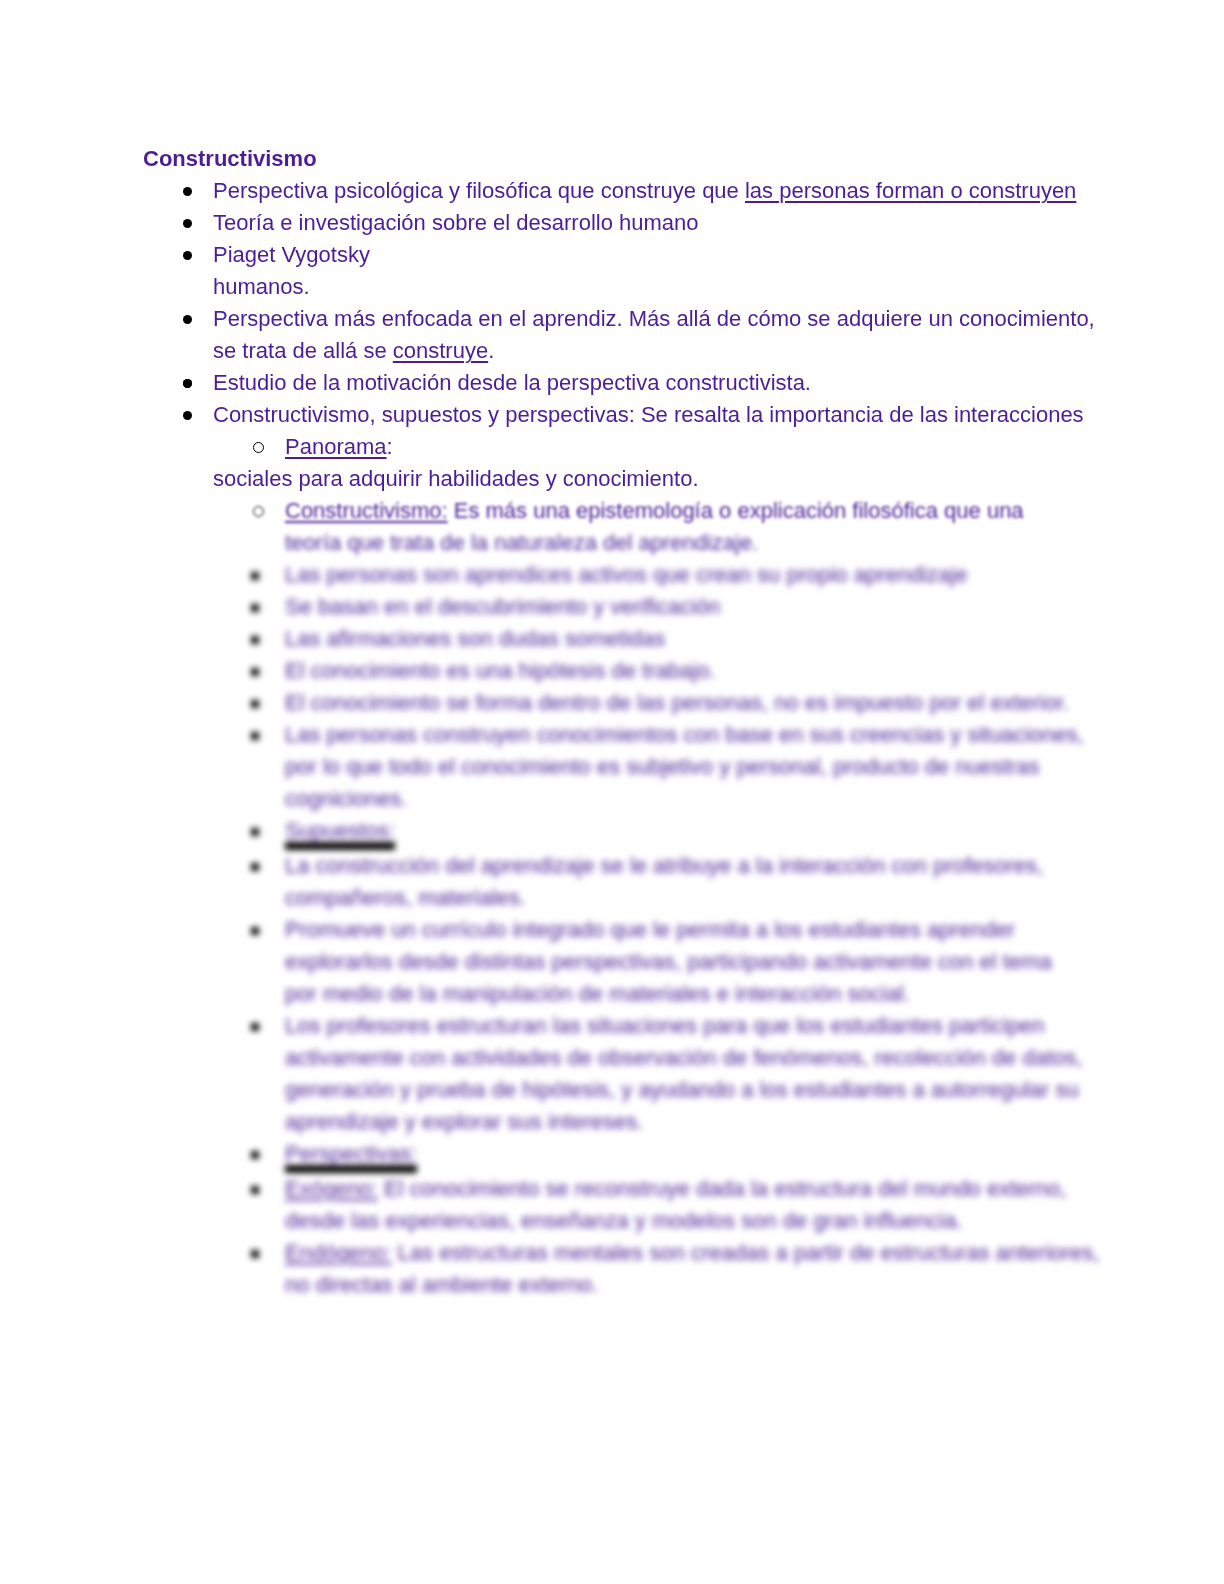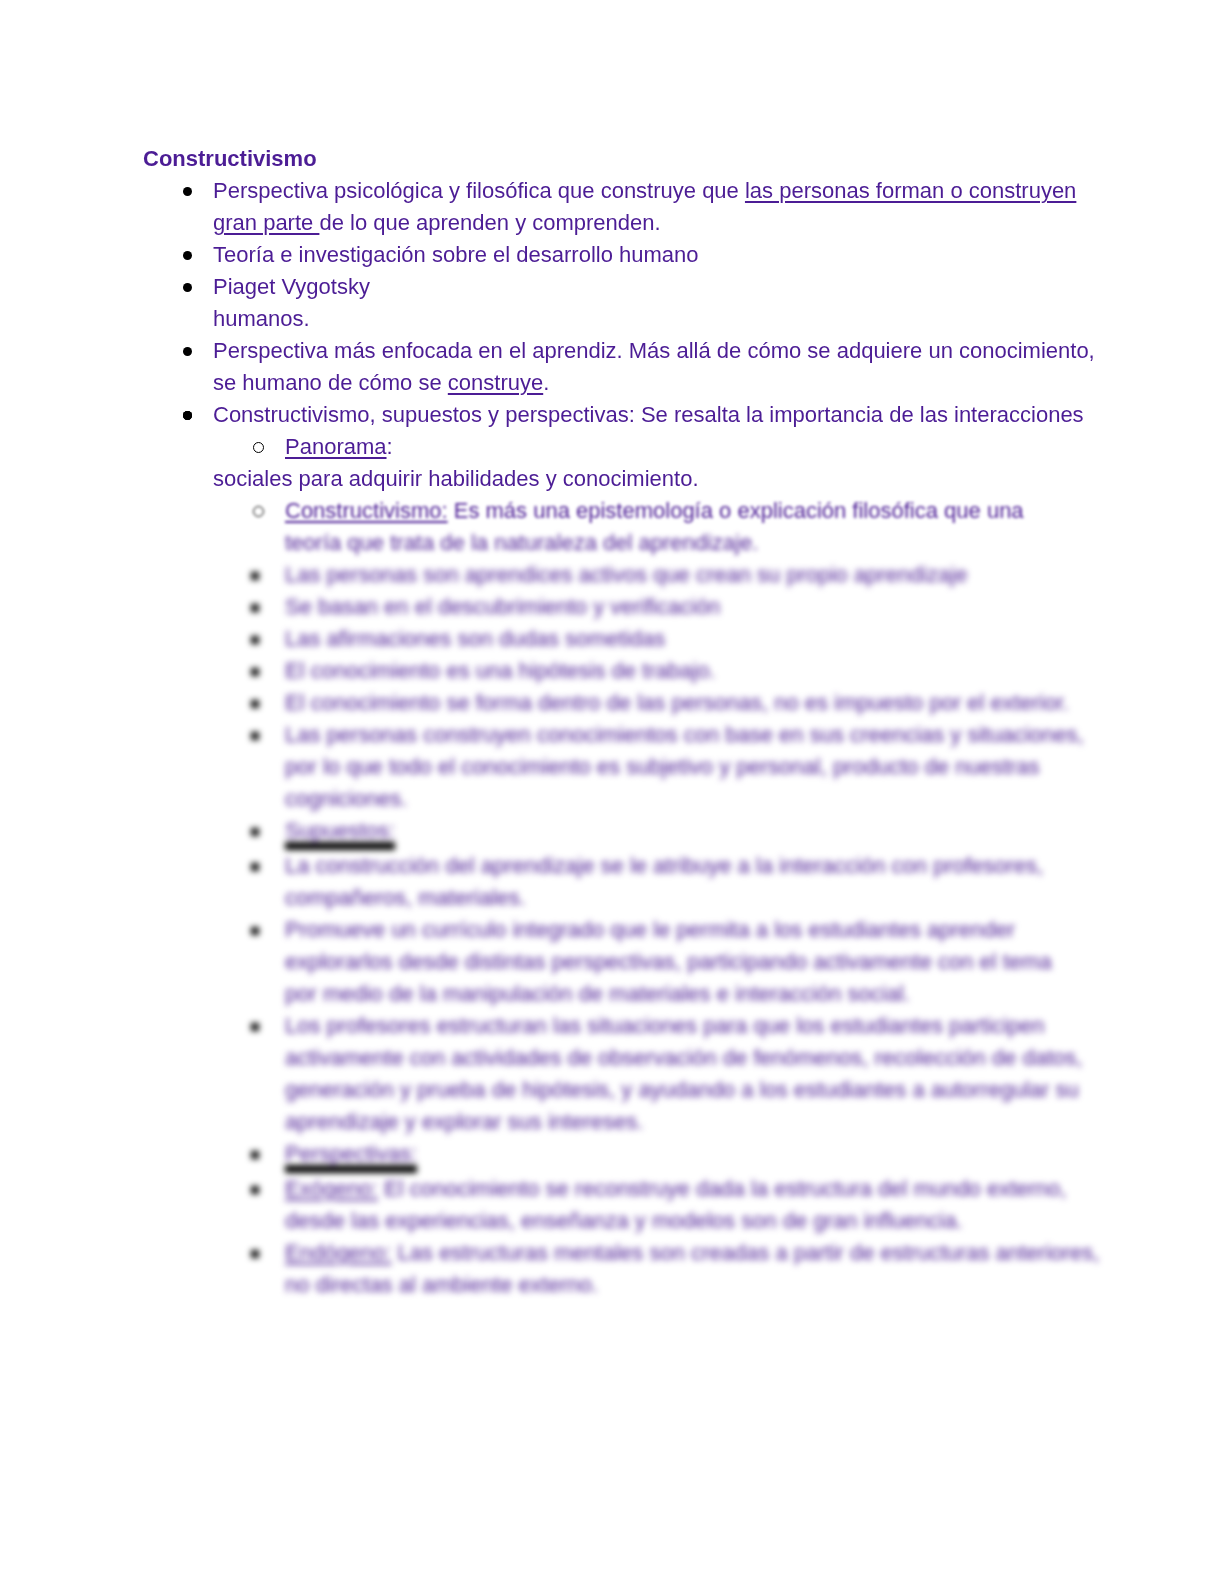--- a/index.html
+++ b/index.html
@@ -57,28 +57,27 @@
   .blur2 { filter: blur(2.4px); }
   .blur3 { filter: blur(3px); }
 </style>
 </head>
 <body>
 
 <div class="page">
   <div class="doc-title">Constructivismo</div>
   <div id="doc-lines">
       <div class="line lvl1"><span class="marker disc"></span><span class="">Perspectiva psicológica y filosófica que construye que </span><span class="u">las personas forman o construyen</span></div>
-      <div class="line lvl1"><span class="u">gran parte </span><span class="">de lo que aprenden y comprenden.</span></div>
       <div class="line lvl1"><span class="marker disc"></span><span class="">Teoría e investigación sobre el desarrollo humano</span></div>
       <div class="line lvl1"><span class="marker disc"></span><span class="">Piaget Vygotsky</span></div>
       <div class="line lvl1"><span class="">humanos.</span></div>
       <div class="line lvl1"><span class="marker disc"></span><span class="">Perspectiva más enfocada en el aprendiz. Más allá de cómo se adquiere un conocimiento,</span></div>
-      <div class="line lvl1"><span class="">se humano de cómo se </span><span class="u">construye</span><span class="">.</span></div>
+      <div class="line lvl1"><span class="">se trata de allá se </span><span class="u">construye</span><span class="">.</span></div>
       <div class="line lvl1"><span class="marker disc"></span></div>
-      <div class="line lvl1"><span class="marker disc"></span></div>
+      <div class="line lvl1"><span class="marker disc"></span><span class="">Estudio de la motivación desde la perspectiva constructivista.</span></div>
       <div class="line lvl1"><span class="marker disc"></span><span class="">Constructivismo, supuestos y perspectivas: Se resalta la importancia de las interacciones</span></div>
       <div class="line lvl2"><span class="marker circle"></span><span class="u">Panorama</span><span class="">:</span></div>
       <div class="line lvl1"><span class="">sociales para adquirir habilidades y conocimiento.</span></div>
       <div class="line lvl2 blur1"><span class="marker circle"></span><span class="u">Constructivismo:</span><span class=""> Es más una epistemología o explicación filosófica que una</span></div>
       <div class="line lvl2 blur2"><span class="">teoría que trata de la naturaleza del aprendizaje.</span></div>
       <div class="line lvl2 blur3"><span class="marker square"></span><span class="">Las personas son aprendices activos que crean su propio aprendizaje</span></div>
       <div class="line lvl2 blur3"><span class="marker square"></span><span class="">Se basan en el descubrimiento y verificación</span></div>
       <div class="line lvl2 blur3"><span class="marker square"></span><span class="">Las afirmaciones son dudas sometidas</span></div>
       <div class="line lvl2 blur3"><span class="marker square"></span><span class="">El conocimiento es una hipótesis de trabajo.</span></div>
       <div class="line lvl2 blur3"><span class="marker square"></span><span class="">El conocimiento se forma dentro de las personas, no es impuesto por el exterior.</span></div>

